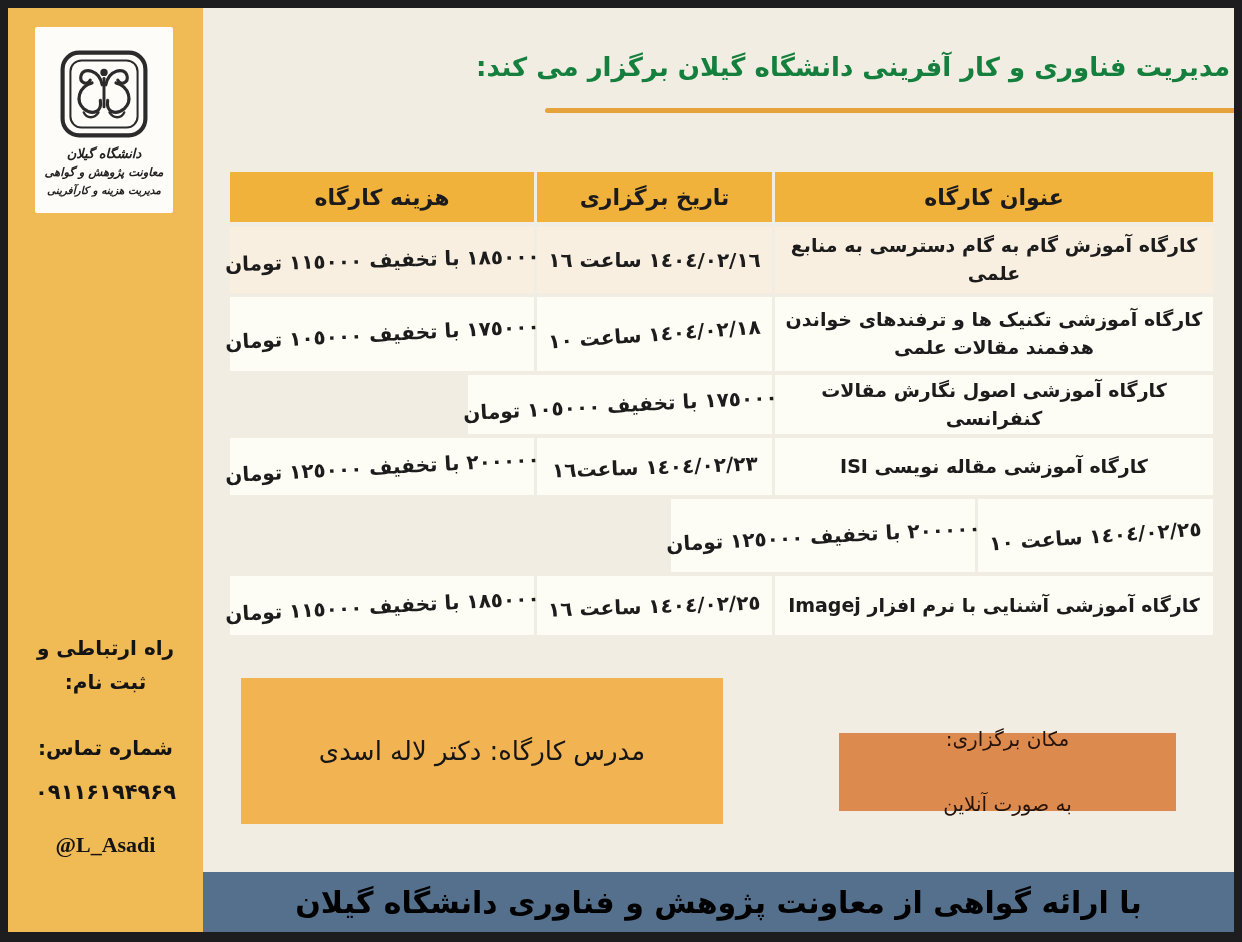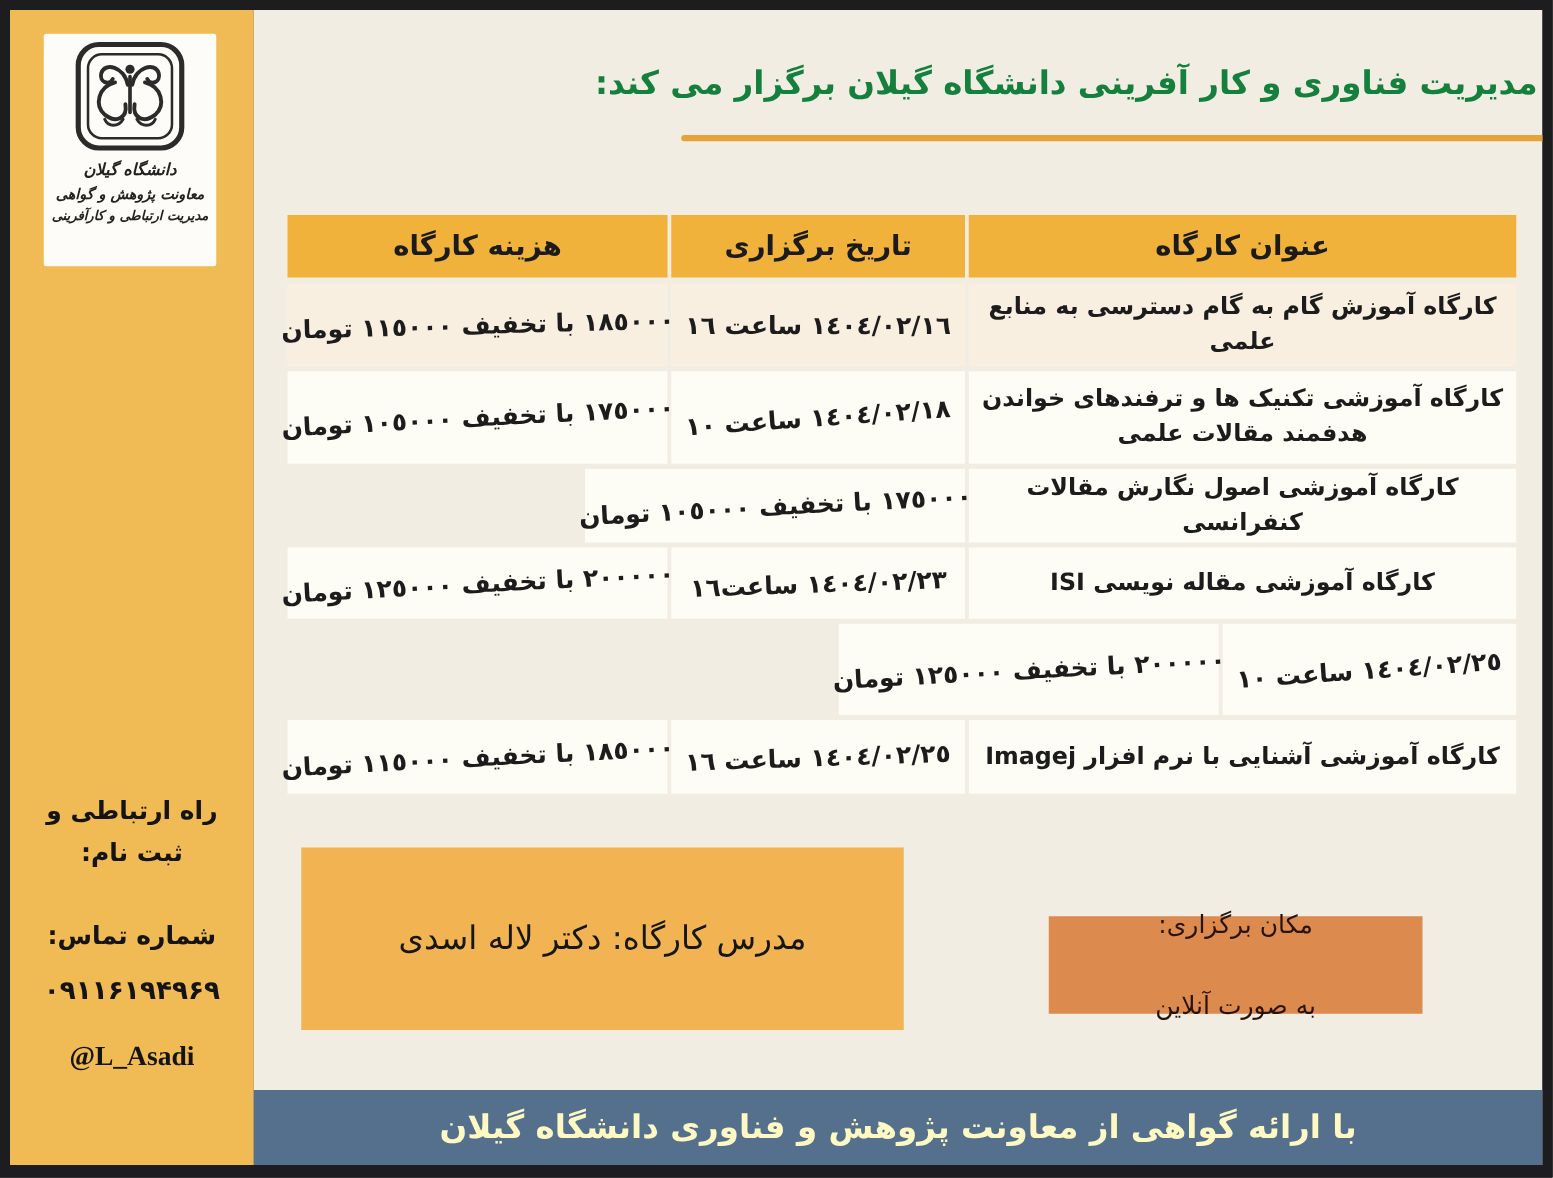--- a/index.html
+++ b/index.html
@@ -3,21 +3,21 @@
 <meta charset="utf-8">
 <style>
   html,body{margin:0;padding:0;background:#000;}
   *{box-sizing:border-box;}
   body{font-family:"DejaVu Sans","Liberation Sans",sans-serif;}
   .canvas{position:relative;width:1242px;height:942px;background:#1d1d1f;padding:8px 8px 10px 8px;}
   .inner{position:relative;width:1226px;height:924px;overflow:hidden;}
 
   
   .sidebar{position:absolute;left:0;top:0;bottom:0;width:195px;background:#f0ba55;}
-  .logo-card{position:absolute;left:27px;top:19px;width:138px;height:186px;background:#fdfcf8;border-radius:2px;text-align:center;padding-top:4px;}
+  .logo-card{position:absolute;left:27px;top:19px;width:138px;height:186px;background:#fdfcf8;border-radius:2px;text-align:center;padding-top:21px;}
   .logo-card svg{display:block;margin:0 auto 4px auto;}
   .logo-line{font-weight:bold;font-style:italic;color:#222;line-height:1.55;direction:rtl;}
   .logo-line.l1{font-size:13px;}
   .logo-line.l2{font-size:11.5px;}
   .logo-line.l3{font-size:10.5px;}
   .contact{position:absolute;left:0;right:0;top:628px;text-align:center;direction:rtl;color:#141414;}
   .contact .h1{font-size:20px;font-weight:bold;}
   .contact .h2{font-size:20px;font-weight:bold;margin-top:10px;}
   .contact .phone-label{font-size:20px;font-weight:bold;margin-top:42px;}
   .contact .phone{font-size:21px;font-weight:bold;margin-top:20px;letter-spacing:1px;}
@@ -46,28 +46,28 @@
   .trow .c-cost span{font-size:20px;white-space:nowrap;display:inline-block;}
   .c-cost span{transform:rotate(-3deg);}
   .r1 .c-cost span{transform:rotate(-1.5deg);}
   .r2 .c-date span,.r5 .c-date span{display:inline-block;transform:rotate(-4deg);}
   .r4 .c-date span,.r6 .c-date span{display:inline-block;transform:rotate(-2deg);}
 
   
   .instructor-box{position:absolute;left:38px;top:670px;width:482px;height:146px;background:#f2b452;
     display:flex;align-items:center;justify-content:center;direction:rtl;}
   .instructor-box span{font-size:26px;font-weight:normal;color:#161616;}
-  .venue-box{position:absolute;left:636px;top:725px;width:299px;height:78px;background:#dd8a4e;
+  .venue-box{position:absolute;left:636px;top:725px;width:337px;height:78px;background:#dd8a4e;
     display:flex;flex-direction:column;align-items:center;justify-content:center;direction:rtl;color:#26130a;gap:34px;}
   .venue-box .v1,.venue-box .v2{font-size:20px;line-height:1.55;font-family:"DejaVu Sans",sans-serif;}
 
   
   .footer-bar{position:absolute;left:0;right:0;bottom:0;height:60px;background:#54708c;
     display:flex;align-items:center;justify-content:center;direction:rtl;}
-  .footer-bar span{font-size:26px;font-weight:bold;color:#fef9c3;white-space:nowrap;}
+  .footer-bar span{font-size:30px;font-weight:bold;color:#000000;white-space:nowrap;}
 </style>
 </head>
 <body>
 
 <div class="canvas">
   <div class="inner">
 
     <div class="sidebar">
       <div class="logo-card">
         <svg width="92" height="92" viewBox="0 0 100 100">
@@ -79,21 +79,21 @@
               <path d="M63 38 C78 42 81 58 72 66 C62 74 52 69 54 57" stroke-width="3.4"></path>
               <path d="M56 70 C60 77 69 77 72 70" stroke-width="2.6"></path>
             </g>
             <use href="#swan-right" transform="scale(-1,1) translate(-100,0)"></use>
             <circle cx="50" cy="26.5" r="4" fill="#2b2b2b" stroke="none"></circle>
             <path d="M50 33 L50 64" stroke-width="3.2"></path>
           </g>
         </svg>
         <div class="logo-line l1">دانشگاه گیلان</div>
         <div class="logo-line l2">معاونت پژوهش و گواهی</div>
-        <div class="logo-line l3">مدیریت ارتباطی و کارآفرینی</div>
+        <div class="logo-line l3">مدیریت هزینه و کارآفرینی</div>
       </div>
 
       <div class="contact">
         <div class="h1">راه ارتباطی و</div>
         <div class="h2">ثبت نام:</div>
         <div class="phone-label">شماره تماس:</div>
         <div class="phone">۰۹۱۱۶۱۹۴۹۶۹</div>
         <div class="handle">@L_Asadi</div>
       </div>
     </div>

